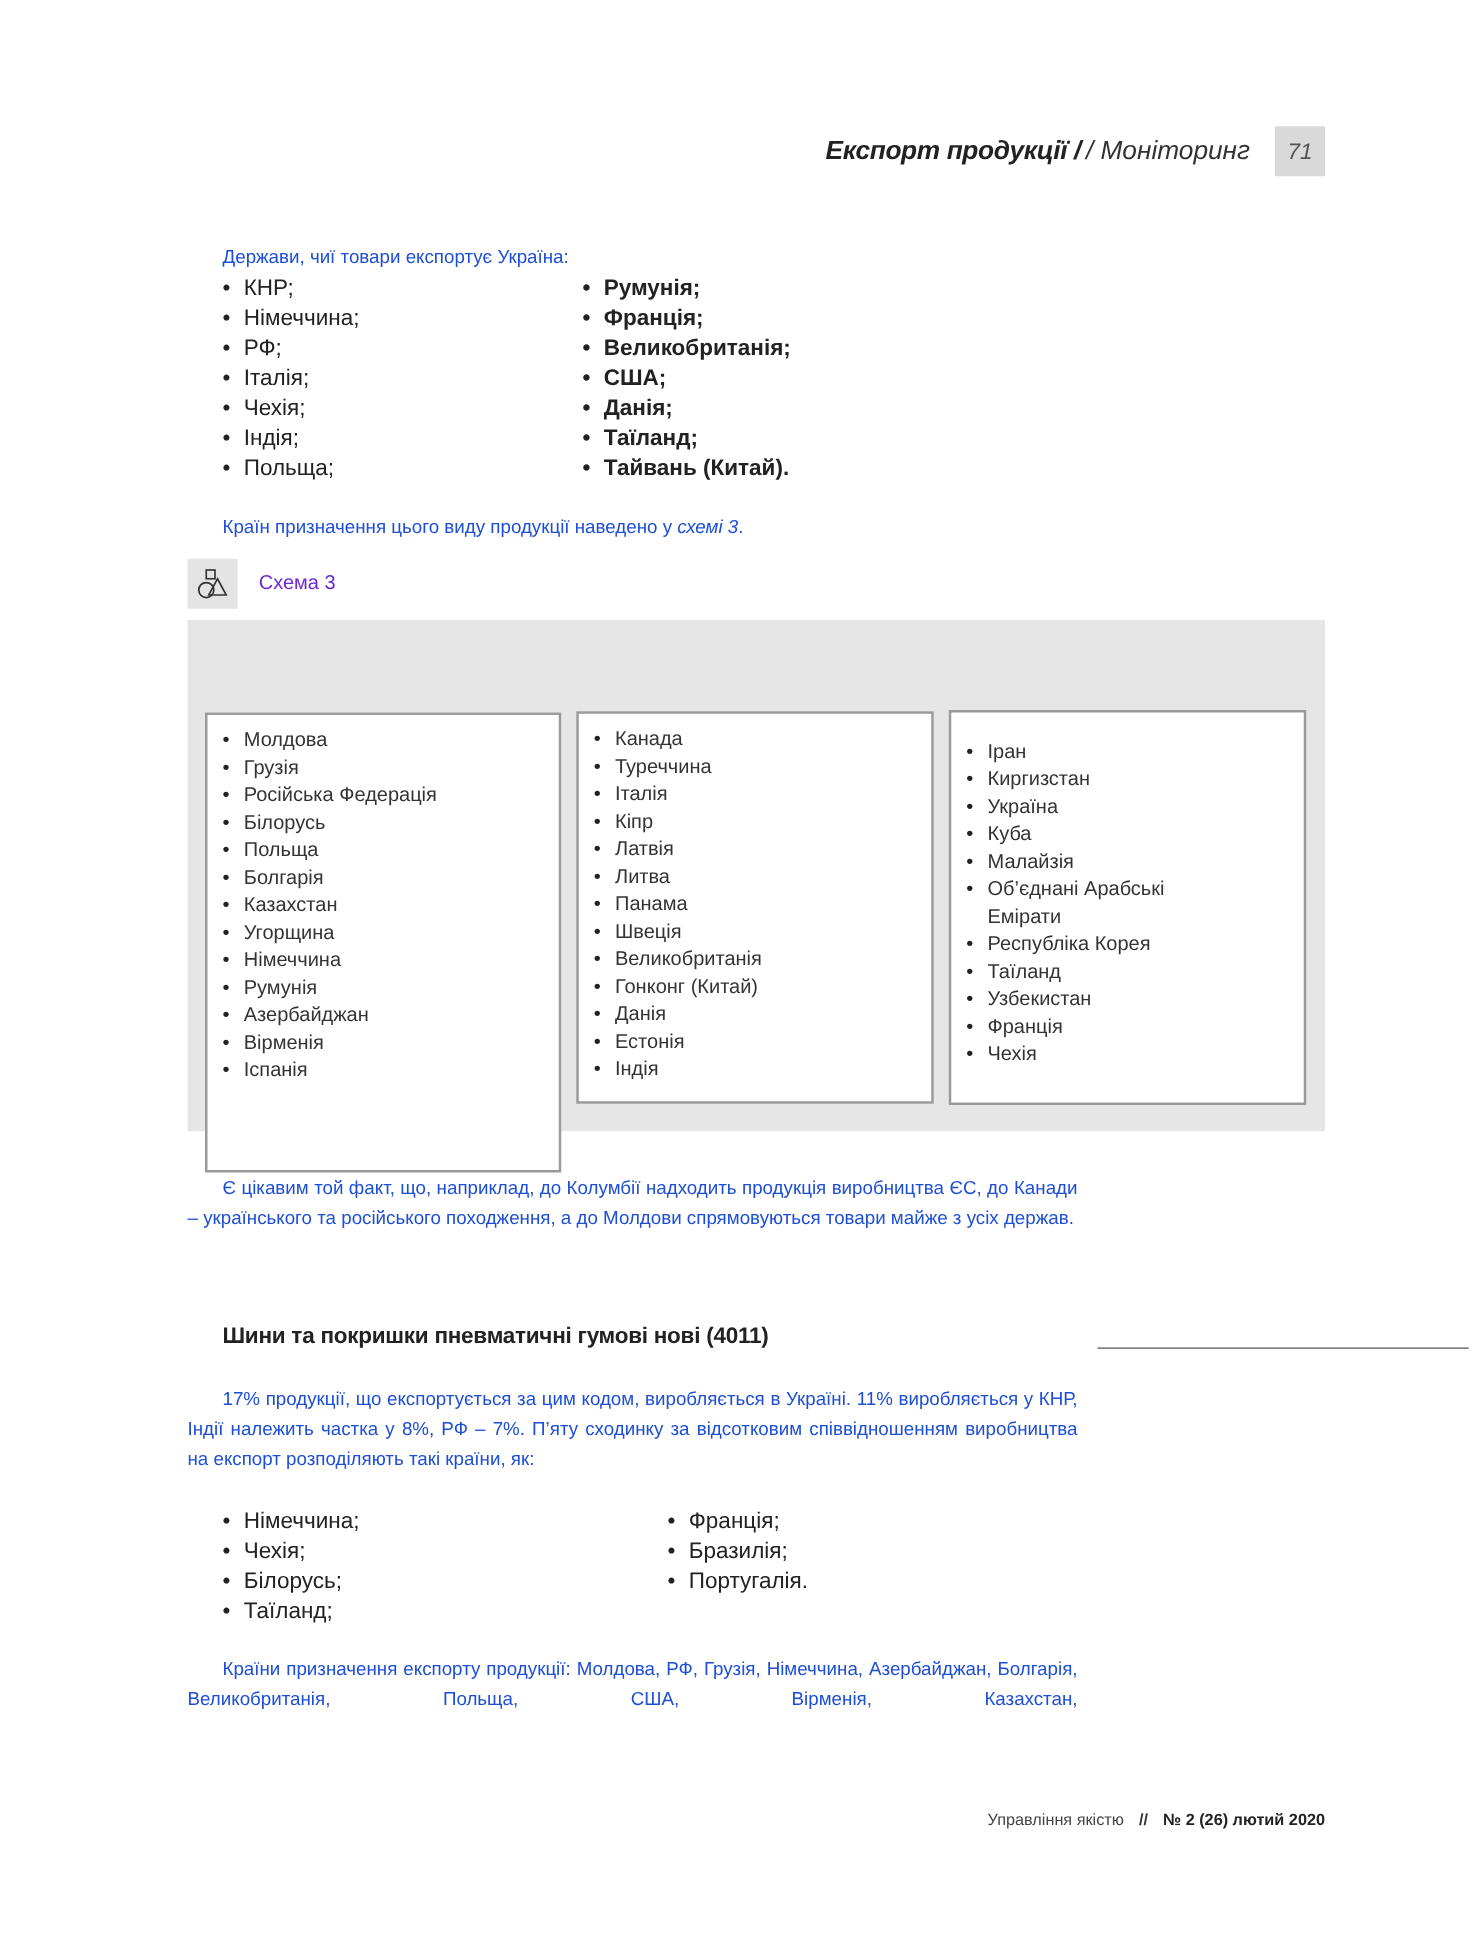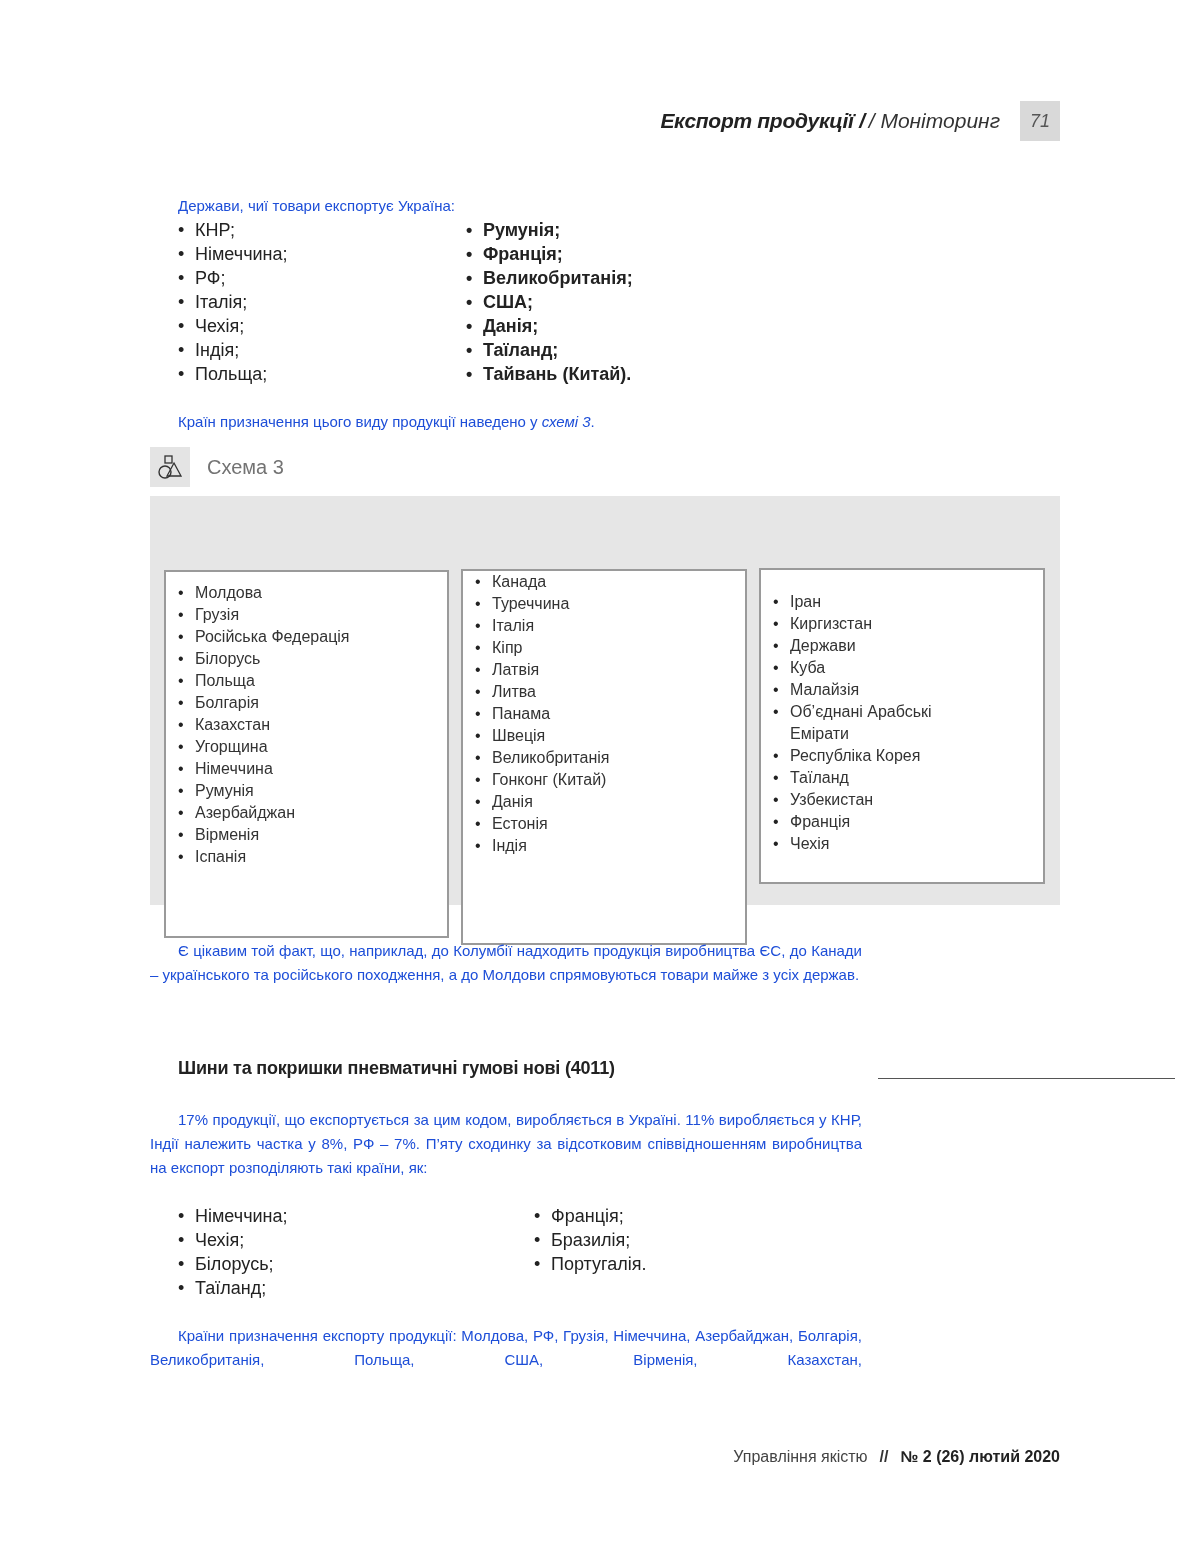--- a/index.html
+++ b/index.html
@@ -13,33 +13,33 @@
 
     .para { position: absolute; font-size: 15px; line-height: 24px; color: #1d4ed8; }
     .indent { text-indent: 28px; }
 
     .bullet-col { position: absolute; font-size: 18px; line-height: 24px; list-style: none; }
     .bullet-col li { position: relative; padding-left: 17px; white-space: nowrap; }
     .bullet-col li::before { content: "•"; position: absolute; left: 0; top: 0; }
 
     .scheme-caption { position: absolute; left: 150px; top: 447px; height: 40px; display: flex; align-items: center; }
     .scheme-icon { width: 40px; height: 40px; background: #e4e4e4; display: flex; align-items: center; justify-content: center; }
-    .scheme-label { margin-left: 17px; font-size: 20px; color: #737373; text-align: center; }
+    .scheme-label { margin-left: 17px; font-size: 16px; color: #6d28d9; text-align: center; }
 
     .scheme-box { position: absolute; left: 150px; top: 496px; width: 910px; height: 409px; background: #e6e6e6; }
     .scheme-title { position: absolute; left: 14px; top: 13px; width: 880px; height: 44px; background: #fff; border: 2px solid #9a9a9a; display: flex; align-items: center; justify-content: center; font-weight: bold; font-size: 16px; color: #222; }
     .scheme-col { position: absolute; background: #fff; border: 2px solid #9a9a9a; }
     .scheme-col ul { list-style: none; font-size: 16px; line-height: 22px; color: #333; padding-left: 12px; }
     .scheme-col li { position: relative; padding-left: 17px; }
     .scheme-col li::before { content: "•"; position: absolute; left: 0; top: 0; color: #222; }
 
     .section-heading { position: absolute; left: 178px; top: 1058px; font-size: 18px; font-weight: bold; color: #222; letter-spacing: -0.2px; }
     .section-rule { position: absolute; left: 878px; top: 1078px; width: 297px; height: 1px; background: #555; }
 
-    .footer { position: absolute; right: 122px; top: 1448px; font-size: 16px; color: #444; display: flex; align-items: center; }
+    .footer { position: absolute; right: 122px; top: 1448px; font-size: 13px; color: #444; display: flex; align-items: center; }
     .footer .sep { margin: 0 12px 0 12px; font-weight: bold; color: #333; }
     .footer .issue { font-weight: bold; color: #222; }
   </style>
 </head>
 <body>
 
 <div class="header">
   <span class="title-bold">Експорт продукції /</span>
   <span class="title-light">/ Моніторинг</span>
   <span class="page-num">71</span>
@@ -93,21 +93,21 @@
       <li>Казахстан</li>
       <li>Угорщина</li>
       <li>Німеччина</li>
       <li>Румунія</li>
       <li>Азербайджан</li>
       <li>Вірменія</li>
       <li>Іспанія</li>
     </ul>
   </div>
 
-  <div class="scheme-col" style="left:311px; top:73px; width:286px; height:376px; ">
+  <div class="scheme-col" style="left:311px; top:73px; width:286px; height:314px; padding-top:10px;">
     <ul>
       <li>Канада</li>
       <li>Туреччина</li>
       <li>Італія</li>
       <li>Кіпр</li>
       <li>Латвія</li>
       <li>Литва</li>
       <li>Панама</li>
       <li>Швеція</li>
       <li>Великобританія</li>
@@ -115,21 +115,21 @@
       <li>Данія</li>
       <li>Естонія</li>
       <li>Індія</li>
     </ul>
   </div>
 
   <div class="scheme-col" style="left:609px; top:72px; width:286px; height:316px; padding-top:21px;">
     <ul>
       <li>Іран</li>
       <li>Киргизстан</li>
-      <li>Держави</li>
+      <li>Україна</li>
       <li>Куба</li>
       <li>Малайзія</li>
       <li style="width:170px;">Об’єднані Арабські Емірати</li>
       <li>Республіка Корея</li>
       <li>Таїланд</li>
       <li>Узбекистан</li>
       <li>Франція</li>
       <li>Чехія</li>
     </ul>
   </div>

